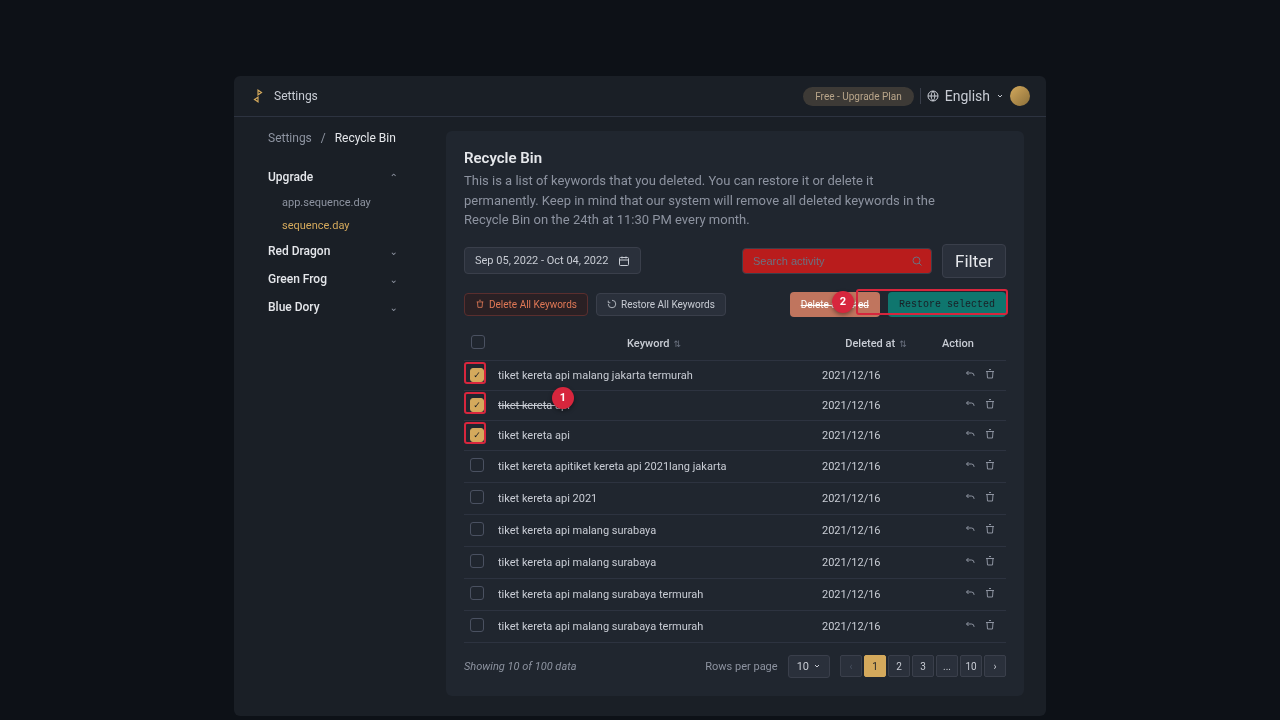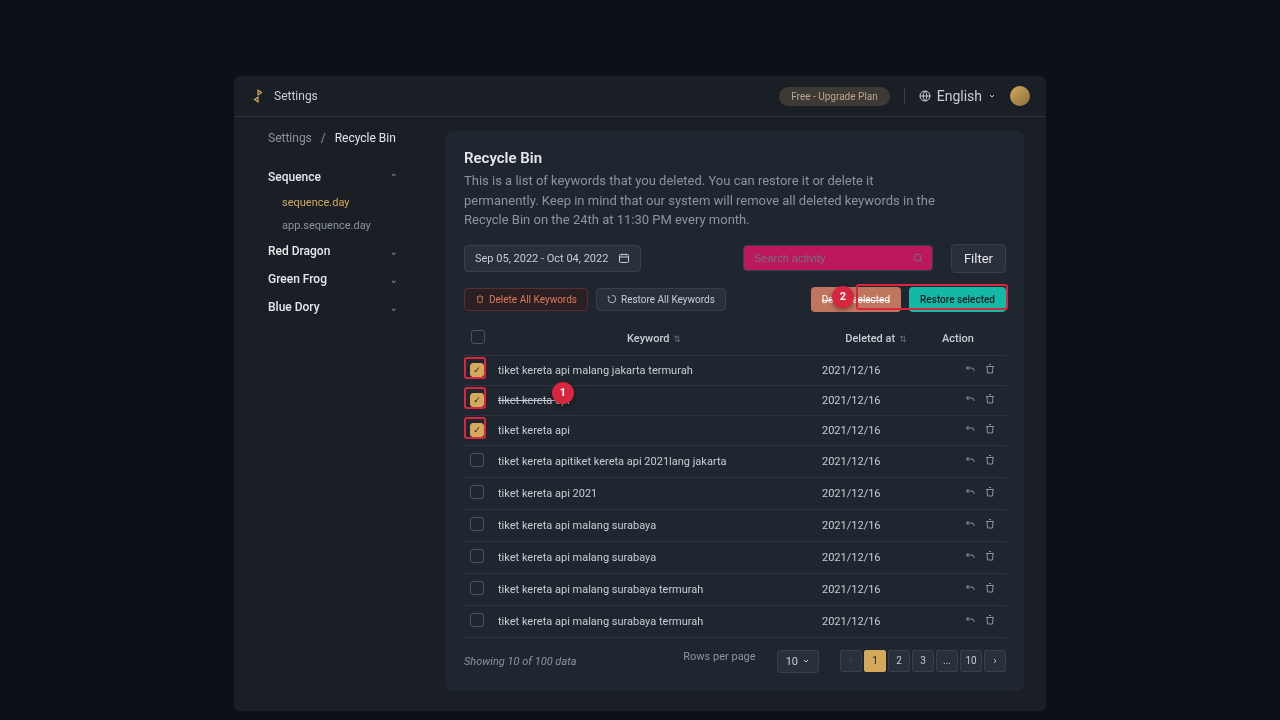--- a/index.html
+++ b/index.html
@@ -2,71 +2,71 @@
 <html><head>
 <meta charset="utf-8">
 <style>
 html,body{margin:0;padding:0;width:1280px;height:720px;background:#0d1117;font-family:-apple-system,BlinkMacSystemFont,'Segoe UI',Roboto,sans-serif;font-size:12px;color:#9ca3af;overflow:hidden;}
 *{box-sizing:border-box;}
 .app{width:812px;margin:76px auto 0;background:#1a1f26;border-radius:6px;overflow:hidden;}
 .topbar{display:flex;align-items:center;justify-content:space-between;padding:10px 16px;border-bottom:1px solid #2d3340;}
 .topbar-left{display:flex;align-items:center;gap:8px;}
 .logo-icon{width:16px;height:16px;display:flex;align-items:center;justify-content:center;color:#d4a95c;}
 .crumb-settings{color:#c8ccd4;font-size:12px;}
-.topbar-right{display:flex;align-items:center;gap:14px;}
+.topbar-right{display:flex;align-items:center;gap:6px;}
 .upgrade-btn{background:#3d3a36;color:#b8a58a;padding:4px 12px;border-radius:12px;font-size:10px;cursor:pointer;}
 .divider-v{width:1px;height:16px;background:#3a3f4b;}
 .lang{display:flex;align-items:center;gap:6px;color:#c8ccd4;font-size:14px;cursor:pointer;}
 .avatar{width:20px;height:20px;border-radius:50%;background:linear-gradient(135deg,#d4a95c,#8b6f3a);}
 .mainrow{display:flex;}
 .sidebar{width:190px;padding:14px 0 14px 8px;}
 .breadcrumb{padding:0 0 18px 26px;font-size:12px;color:#8d93a0;}
 .breadcrumb .active{color:#e5e7eb;}
 .side-item{display:flex;align-items:center;justify-content:space-between;padding:7px 26px;color:#e5e7eb;font-size:12px;font-weight:500;cursor:pointer;}
 .side-sub{padding:5px 26px 5px 40px;color:#8d93a0;font-size:11px;cursor:pointer;}
 .side-sub.accent{color:#d4a95c;}
 .chev{font-size:10px;color:#8d93a0;}
 .content{flex:1;padding:14px 22px 20px 22px;}
 .panel{background:#20262f;border-radius:6px;padding:18px;}
 .page-title{color:#e5e7eb;font-size:15px;font-weight:600;margin-bottom:4px;}
 .page-desc{color:#8d93a0;font-size:13px;line-height:1.5;margin-bottom:14px;max-width:480px;}
 .filters{display:flex;align-items:center;gap:10px;margin-bottom:14px;}
 .date-pick{display:flex;align-items:center;gap:10px;background:#2a303b;border:1px solid #3a3f4b;border-radius:4px;padding:6px 10px;color:#c8ccd4;font-size:11px;cursor:pointer;}
 .spacer{flex:1;}
-.search-box{display:flex;align-items:center;background:#be185d;border:1px solid #3a3f4b;border-radius:4px;padding:5px 8px;width:190px;}
+.search-box{display:flex;align-items:center;background:#b91c1c;border:1px solid #3a3f4b;border-radius:4px;padding:5px 8px;width:190px;}
 .search-box input{background:none;border:none;outline:none;color:#c8ccd4;font-size:11px;flex:1;}
 .search-box input::placeholder{color:#6b7280;}
-.filter-btn{background:#2a303b;border:1px solid #3a3f4b;color:#e5e7eb;padding:6px 12px;border-radius:4px;font-size:13px;cursor:pointer;margin-left:8px;}
+.filter-btn{background:#2a303b;border:1px solid #3a3f4b;color:#e5e7eb;padding:6px 12px;border-radius:4px;font-size:17px;cursor:pointer;}
 .action-row{display:flex;align-items:center;gap:8px;margin-bottom:10px;position:relative;}
 .btn-sm{display:flex;align-items:center;gap:4px;padding:5px 10px;border-radius:4px;font-size:10px;cursor:pointer;border:1px solid transparent;}
 .del-all{background:#2a2024;border:1px solid #5a2e2e;color:#e07856;}
 .rest-all{background:#2a303b;border:1px solid #3a3f4b;color:#c8ccd4;}
 .del-sel{background:#c0755e;color:#fff;text-decoration:line-through;padding:6px 10px;}
-.rest-sel{background:#14b8a6;color:#1a1f26;padding:6px 10px;font-weight:500;}
+.rest-sel{background:#0f766e;color:#1a1f26;padding:6px 10px;font-weight:500;font-family:Liberation Mono, monospace;}
 .callout{width:22px;height:22px;border-radius:50%;background:#d7263d;color:#fff;font-weight:700;font-size:11px;display:flex;align-items:center;justify-content:center;box-shadow:0 2px 4px rgba(0,0,0,0.4);position:absolute;z-index:10;}
 .callout-2{right:152px;top:-1px;}
 .hl-box{position:absolute;border:2px solid #d7263d;border-radius:3px;pointer-events:none;}
 .hl-btns{right:-2px;top:-3px;width:152px;height:26px;}
 table{width:100%;border-collapse:collapse;}
 th{text-align:center;padding:8px 6px;color:#c8ccd4;font-size:11px;font-weight:500;border-bottom:1px solid #2d3340;}
 th.act{text-align:left;padding-right:10px;}
 td{padding:7px 6px;color:#c8ccd4;font-size:11px;border-bottom:1px solid #2d3340;}
 td.act{text-align:right;padding-right:10px;}
 .chk{width:14px;height:14px;border:1px solid #4a5161;border-radius:3px;cursor:pointer;display:inline-flex;align-items:center;justify-content:center;font-size:9px;color:#1a1f26;}
 .chk.on{background:#d4a95c;border-color:#d4a95c;}
 .chk-cell{width:28px;position:relative;}
 .chk-hl{position:absolute;border:2px solid #d7263d;border-radius:3px;left:0px;top:1px;width:22px;height:22px;pointer-events:none;}
 .row-act{display:inline-flex;gap:8px;color:#8d93a0;}
 .row-act span{cursor:pointer;}
 .sort-ic{font-size:9px;margin-left:4px;color:#6b7280;}
 .row-callout-wrap{position:relative;}
 .callout-1{left:60px;top:-4px;}
 .strike{text-decoration:line-through;}
 .pager{display:flex;align-items:center;justify-content:space-between;margin-top:12px;font-size:11px;color:#8d93a0;}
-.pager-right{display:flex;align-items:flex-start;gap:21px;}
+.pager-right{display:flex;align-items:center;gap:10px;}
 .rows-sel{display:flex;align-items:center;gap:4px;background:#2a303b;border:1px solid #3a3f4b;padding:4px 8px;border-radius:3px;color:#c8ccd4;cursor:pointer;}
 .pages{display:flex;gap:2px;}
 .pg{width:22px;height:22px;display:flex;align-items:center;justify-content:center;background:#2a303b;border:1px solid #3a3f4b;color:#c8ccd4;font-size:10px;cursor:pointer;border-radius:2px;}
 .pg.active{background:#d4a95c;color:#1a1f26;border-color:#d4a95c;}
 .pg.dis{color:#4a5161;cursor:default;}
 svg{display:block;}
 </style>
 </head>
 <body>
 
@@ -100,25 +100,25 @@
 
   <div class="mainrow">
     <div class="sidebar">
       <div class="breadcrumb">
         <span>Settings</span>
         <span>&nbsp;&nbsp;/&nbsp;&nbsp;</span>
         <span class="active">Recycle Bin</span>
       </div>
       <div id="sidebar-body">
           <div class="side-item">
-            <span>Sequence</span>
+            <span>Upgrade</span>
             <span class="chev">⌃</span>
           </div>
+          <div class="side-sub">app.sequence.day</div>
           <div class="side-sub accent">sequence.day</div>
-          <div class="side-sub">app.sequence.day</div>
           <div class="side-item">
             <span>Red Dragon</span>
             <span class="chev">⌄</span>
           </div>
           <div class="side-item">
             <span>Green Frog</span>
             <span class="chev">⌄</span>
           </div>
           <div class="side-item">
             <span>Blue Dory</span>

